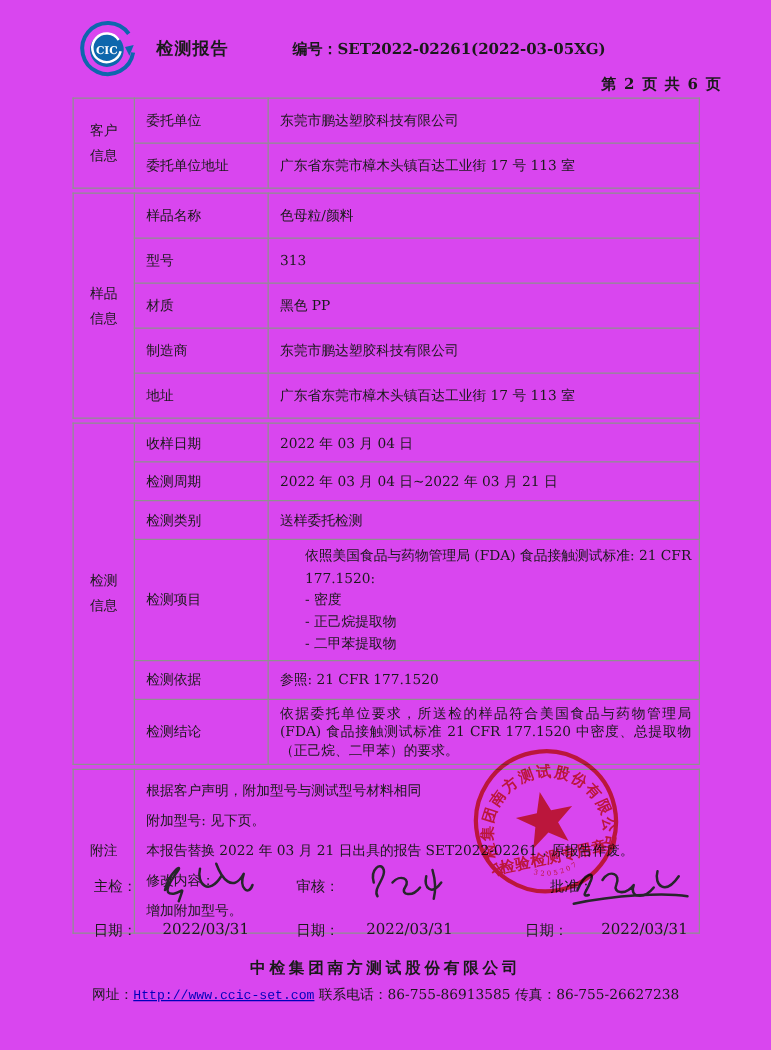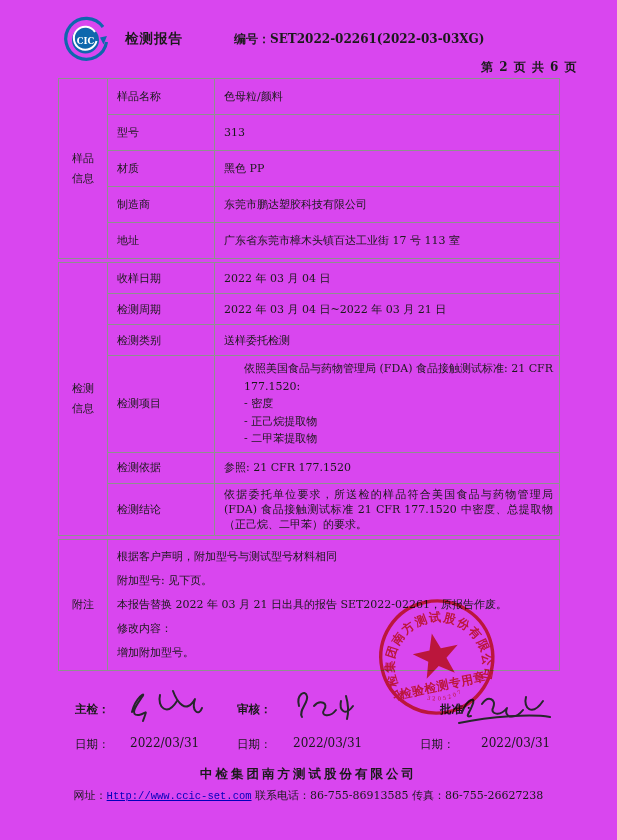--- a/index.html
+++ b/index.html
@@ -20,21 +20,21 @@
   td.sec-title{width:48px;text-align:center;white-space:pre-line;line-height:20px;padding:0;}
   td.lbl{width:93px;padding:2px 4px 2px 9px;}
   td.val{padding:2px 6px 2px 9px;white-space:pre-line;}
   tr.h31 td{height:31px;}
   tr.h26 td{height:26px;}
   td.multiline{line-height:17.5px;padding-top:4px;padding-bottom:4px;padding-left:29px;}
   td.conclusion{line-height:15px;text-align:justify;padding-top:3px;padding-bottom:3px;}
   td.notes{line-height:24px;padding-top:5px;padding-bottom:5px;vertical-align:top;}
   
   #sigzone{position:absolute;left:0;top:682px;width:617px;height:86px;font-size:11.5px;}
-  .sig-label{position:absolute;font-weight:bold;}
+  .sig-label{position:absolute;font-weight:normal;}
   .sig-date-label{position:absolute;font-weight:normal;}
   .sig-date{position:absolute;font-size:12px;}
   .sig-svg{position:absolute;}
   .sig-svg path{fill:none;stroke:#26262b;stroke-width:2;stroke-linecap:round;stroke-linejoin:round;}
   
   #stamp{position:absolute;left:374px;top:595px;width:126px;height:126px;
          transform:rotate(-12deg);opacity:0.9;mix-blend-mode:multiply;pointer-events:none;}
   
   #ftr{position:absolute;left:0;top:766px;width:617px;text-align:center;}
   .ftr-company{font-size:12.5px;font-weight:bold;letter-spacing:3px;margin-bottom:5px;}
@@ -48,26 +48,40 @@
 
   <div id="hdr">
     <svg id="logo" viewBox="0 0 48 48">
       <path d="M 41,11 A 20.5,20.5 0 1 0 44.5,26" fill="none" stroke="#0e67ad" stroke-width="3.2"></path>
       <path d="M 45,20 L 41.5,28.5 L 38,21.5 Z" fill="#0e67ad"></path>
       <circle cx="23.5" cy="24" r="13.5" fill="#0e67ad"></circle>
       <path d="M 33,16 A 11.5,11.5 0 1 0 34.5,25" fill="none" stroke="#ffffff" stroke-width="2"></path>
       <text x="23.5" y="27.5" text-anchor="middle" font-size="8.5" font-weight="bold" fill="#ffffff" font-family="DejaVu Serif, Liberation Serif, serif">CIC</text>
     </svg>
     <div class="hdr-title">检测报告</div>
-    <div class="hdr-no"><span>编号：</span><span>SET2022-02261(2022-03-03XG)</span></div>
+    <div class="hdr-no"><span>编号：</span><span>SET2022-02261(2022-03-05XG)</span></div>
     <div class="hdr-page">第 2 页 共 6 页</div>
   </div>
 
   <div id="tables">
 
+    <table class="sec">
+      <tbody>
+          <tr class="h31">
+        <td class="sec-title" rowspan="2">客户
+信息</td>
+        <td class="lbl">委托单位</td>
+        <td class="val">东莞市鹏达塑胶科技有限公司</td>
+      </tr>
+      <tr class="h31">
+        <td class="lbl">委托单位地址</td>
+        <td class="val">广东省东莞市樟木头镇百达工业街 17 号 113 室</td>
+      </tr>
+    </tbody>
+      </table>
 
     <table class="sec">
       <tbody>
           <tr class="h31">
         <td class="sec-title" rowspan="5">样品
 信息</td>
         <td class="lbl">样品名称</td>
         <td class="val">色母粒/颜料</td>
       </tr>
       <tr class="h31">

